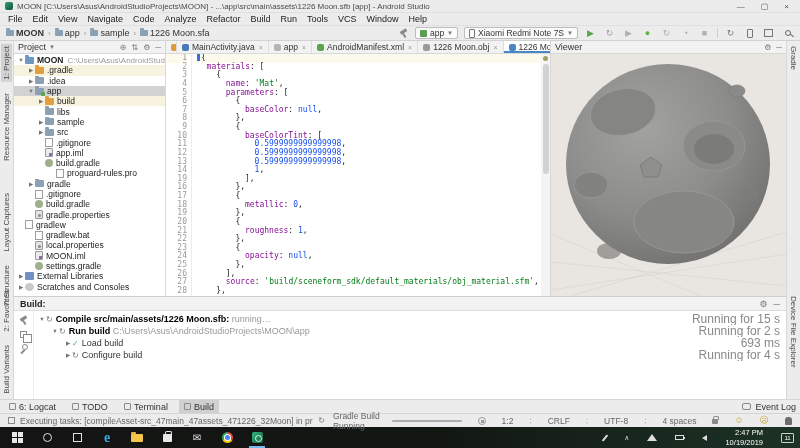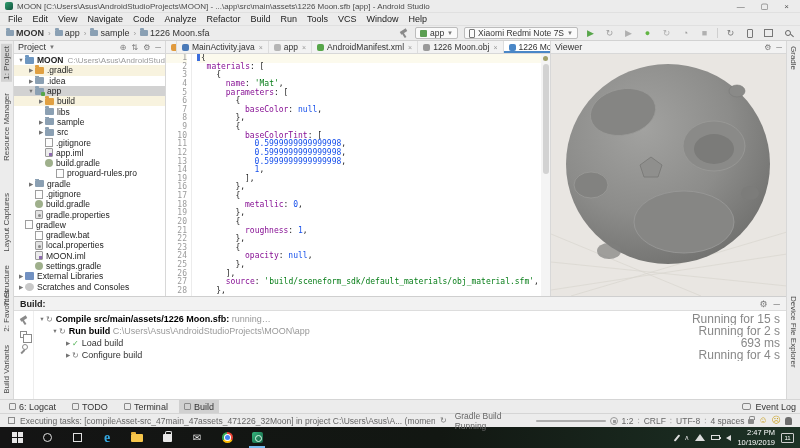--- a/index.html
+++ b/index.html
@@ -125,21 +125,21 @@
 
 .bottombar{height:14px;background:#ececec;border-top:1px solid #d5d5d5;display:flex;align-items:stretch;font-size:9px;color:#333;padding:0 4px;gap:6px}
 .bb-item{display:flex;align-items:center;gap:3px;padding:0 5px}
 .bb-item.active{background:#d0d0d0}
 .mini-ico{width:7px;height:7px;border:1px solid #8a8a8a;border-radius:1px;flex:none}
 .bb-right{margin-left:auto;display:flex;align-items:center;gap:4px}
 .i-balloon{width:9px;height:7px;border:1px solid #888;border-radius:2px}
 .statusbar{height:14px;background:#ececec;border-top:1px solid #d5d5d5;display:flex;align-items:center;font-size:8.5px;color:#666;padding:0 8px;gap:5px}
 .sb-ico{width:7px;height:7px;border:1px solid #8a8a8a;flex:none}
 .sb-left{white-space:nowrap;overflow:hidden}
-.sb-right{margin-left:auto;display:flex;align-items:center;gap:4px;flex:none}
+.sb-right{margin-left:auto;display:flex;align-items:center;gap:16px;flex:none}
 .progress{width:70px;height:2px;background:#adadad;border-radius:1px}
 .i-pause{width:8px;height:8px;border:1px solid #9a9a9a;border-radius:50%;position:relative}
 .i-pause::after{content:"";position:absolute;left:2px;top:2px;width:3px;height:3px;background:#9a9a9a}
 .sep{color:#aaa}
 .i-lock{width:6px;height:5px;background:#8a8a8a;border-radius:1px;position:relative;margin-top:2px}
 .i-lock::before{content:"";position:absolute;top:-3px;left:1px;width:4px;height:3px;border:1px solid #8a8a8a;border-bottom:none;border-radius:2px 2px 0 0}
 .smile{font-size:9px;color:#c9a227;line-height:1}
 .i-hector{width:7px;height:8px;background:#6e6e6e;border-radius:3px 3px 1px 1px}
 
 
@@ -153,21 +153,21 @@
 .i-edge{color:#35a7e0;font-size:14px;font-weight:bold;font-family:"Liberation Serif",serif;line-height:1}
 .i-explorer{width:12px;height:8px;background:#f7c64c;border-radius:1px;position:relative}
 .i-explorer::before{content:"";position:absolute;top:-2px;left:0;width:5px;height:2px;background:#e8b33a;border-radius:1px 1px 0 0}
 .i-store{width:9px;height:8px;background:#e8e8e8;position:relative;border-radius:1px}
 .i-store::before{content:"";position:absolute;top:-3px;left:2px;width:5px;height:3px;border:1px solid #e8e8e8;border-bottom:none;border-radius:2px 2px 0 0}
 .i-mail{color:#e8e8e8;font-size:10px;line-height:1}
 .i-chrome{width:11px;height:11px;border-radius:50%;background:conic-gradient(#ea4335 0 33%,#fbbc05 0 66%,#34a853 0 100%);position:relative}
 .i-chrome::after{content:"";position:absolute;left:3px;top:3px;width:5px;height:5px;border-radius:50%;background:#4285f4;box-shadow:0 0 0 1px #fff}
 .i-as{width:11px;height:11px;border-radius:2px;background:linear-gradient(135deg,#35b87f,#135a40);position:relative}
 .i-as::after{content:"";position:absolute;left:3px;top:3px;width:5px;height:5px;border-radius:50%;border:1px solid #d9fbe9}
-.tray{margin-left:auto;display:flex;align-items:center;gap:6px;padding-right:6px;color:#ddd}
+.tray{margin-left:auto;display:flex;align-items:center;gap:18px;padding-right:6px;color:#ddd}
 .i-pen{width:2px;height:8px;background:#ddd;transform:rotate(40deg);border-radius:1px}
 .i-caret{font-size:7px;color:#ddd}
 .i-wifi{width:0;height:0;border-left:5px solid transparent;border-right:5px solid transparent;border-bottom:7px solid #ddd}
 .i-batt{width:9px;height:5px;border:1px solid #ddd;position:relative}
 .i-batt::after{content:"";position:absolute;right:-2px;top:1px;width:1px;height:2px;background:#ddd}
 .i-vol{width:0;height:0;border-top:3px solid transparent;border-bottom:3px solid transparent;border-right:5px solid #ddd}
 .clock{font-size:7.5px;color:#fff;text-align:right;line-height:1.25;white-space:nowrap}
 .notif{position:relative;width:13px;height:10px;border:1px solid #cfcfcf;border-radius:1px;color:#fff;font-size:6px;display:flex;align-items:center;justify-content:center}
 </style>
 </head>

